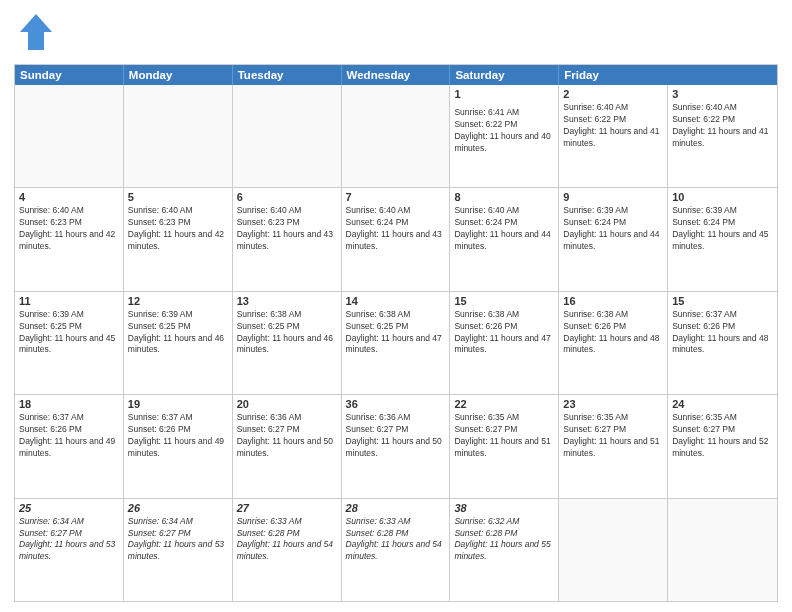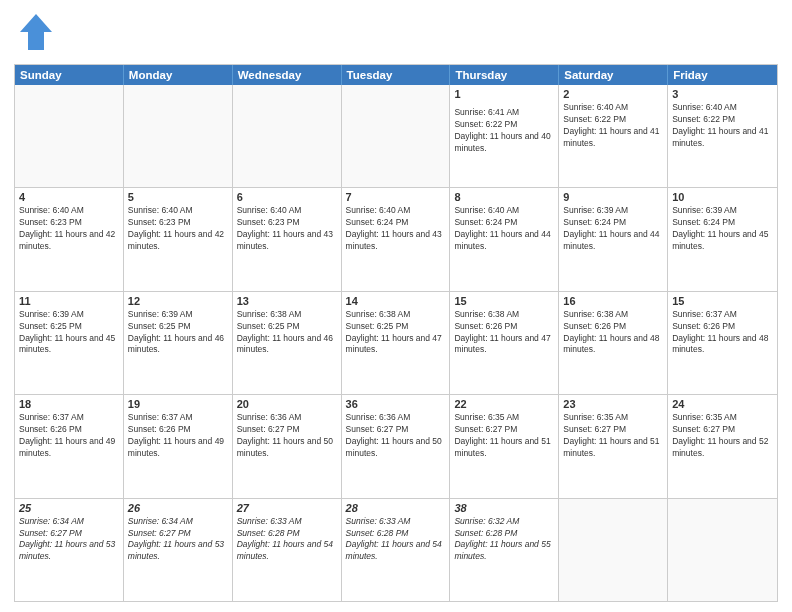--- a/index.html
+++ b/index.html
@@ -118,23 +118,22 @@
     <div class="title-block">
       <div class="main-title"></div>
       <div class="subtitle"></div>
     </div>
   </div>
 
   <div class="calendar">
     <div class="cal-header">
     <div class="cal-header-cell">Sunday</div>
         <div class="cal-header-cell">Monday</div>
+        <div class="cal-header-cell">Tuesday</div>
         <div class="cal-header-cell">Wednesday</div>
-        <div class="cal-header-cell">Tuesday</div>
-        <div class="cal-header-cell">Thursday</div>
         <div class="cal-header-cell">Saturday</div>
         <div class="cal-header-cell">Friday</div>
       </div>
     <div class="cal-body">
     <div class="cal-week">
           <div class="cal-cell empty"></div>
           <div class="cal-cell empty"></div>
           <div class="cal-cell empty"></div>
           <div class="cal-cell empty"></div>
           <div class="cal-cell">

